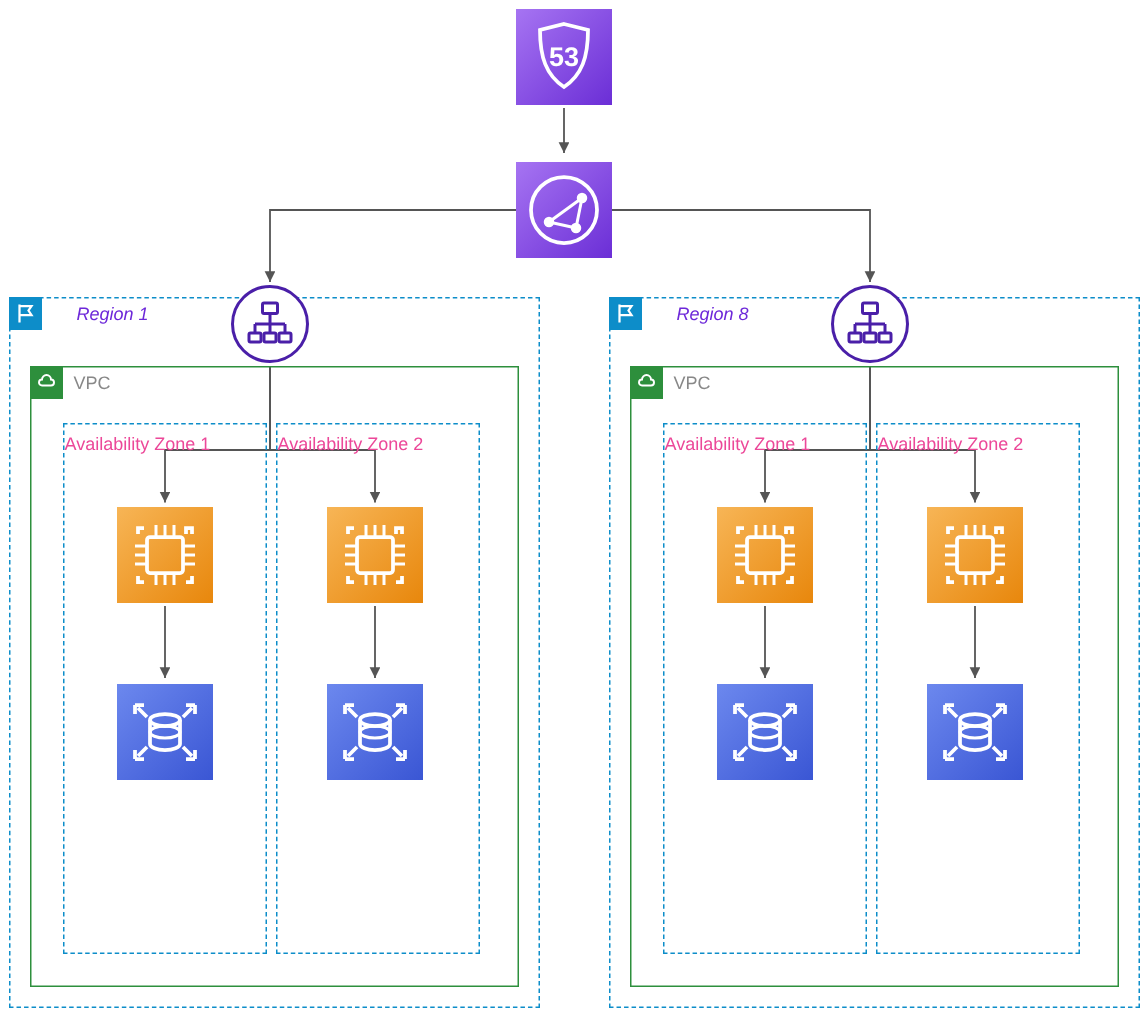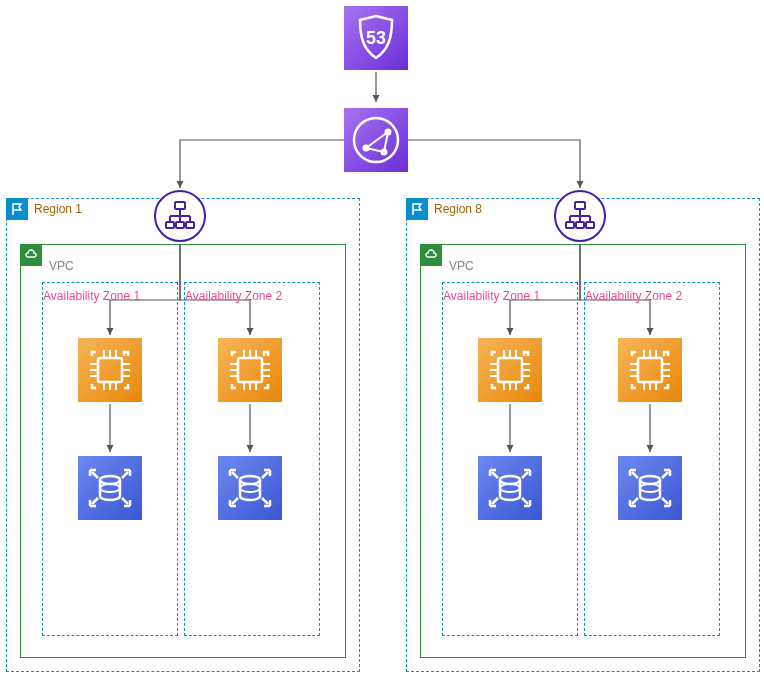--- a/index.html
+++ b/index.html
@@ -1,24 +1,24 @@
 <!DOCTYPE html>
 <html><head>
 <meta charset="utf-8">
 <style>
 * { box-sizing: border-box; margin: 0; padding: 0; }
 body { font-family: Arial, sans-serif; font-size: 12px; color: #333; background: #fff; width: 764px; height: 684px; position: relative; }
 .node { position: absolute; display: flex; align-items: center; justify-content: center; }
 .icon-box { width: 64px; height: 64px; border-radius: 2px; display: flex; align-items: center; justify-content: center; }
 .region { position: absolute; border: 1.5px dashed #0d8dc9; }
 .region-tab { position: absolute; top: -1px; left: -1px; width: 22px; height: 22px; background: #0d8dc9; display: flex; align-items: center; justify-content: center; }
-.region-label { position: absolute; top: 3px; left: 27px; color: #a16207; font-size: 12px; }
+.region-label { position: absolute; top: 3px; left: 44px; color: #6d28d9; font-size: 12px; font-style: italic; }
 .vpc { position: absolute; border: 1.5px solid #2d8f3c; }
 .vpc-tab { position: absolute; top: -1px; left: -1px; width: 22px; height: 22px; background: #2d8f3c; display: flex; align-items: center; justify-content: center; }
-.vpc-label { position: absolute; top: 14px; left: 28px; color: #888; font-size: 12px; }
+.vpc-label { position: absolute; top: 3px; left: 28px; color: #888; font-size: 12px; }
 .az { position: absolute; border: 1.5px dashed #0d8dc9; }
 .az-label { position: absolute; top: 6px; left: 0; right: 0; text-align: left; color: #ec4899; font-size: 12px; }
 svg.arrows { position: absolute; top: 0; left: 0; width: 764px; height: 684px; pointer-events: none; }
 .elb-circle { position: absolute; width: 52px; height: 52px; border: 2px solid #4a1fa8; border-radius: 50%; background: #fff; display: flex; align-items: center; justify-content: center; }
 </style>
 </head>
 <body>
 
 <svg class="arrows">
   <defs>

